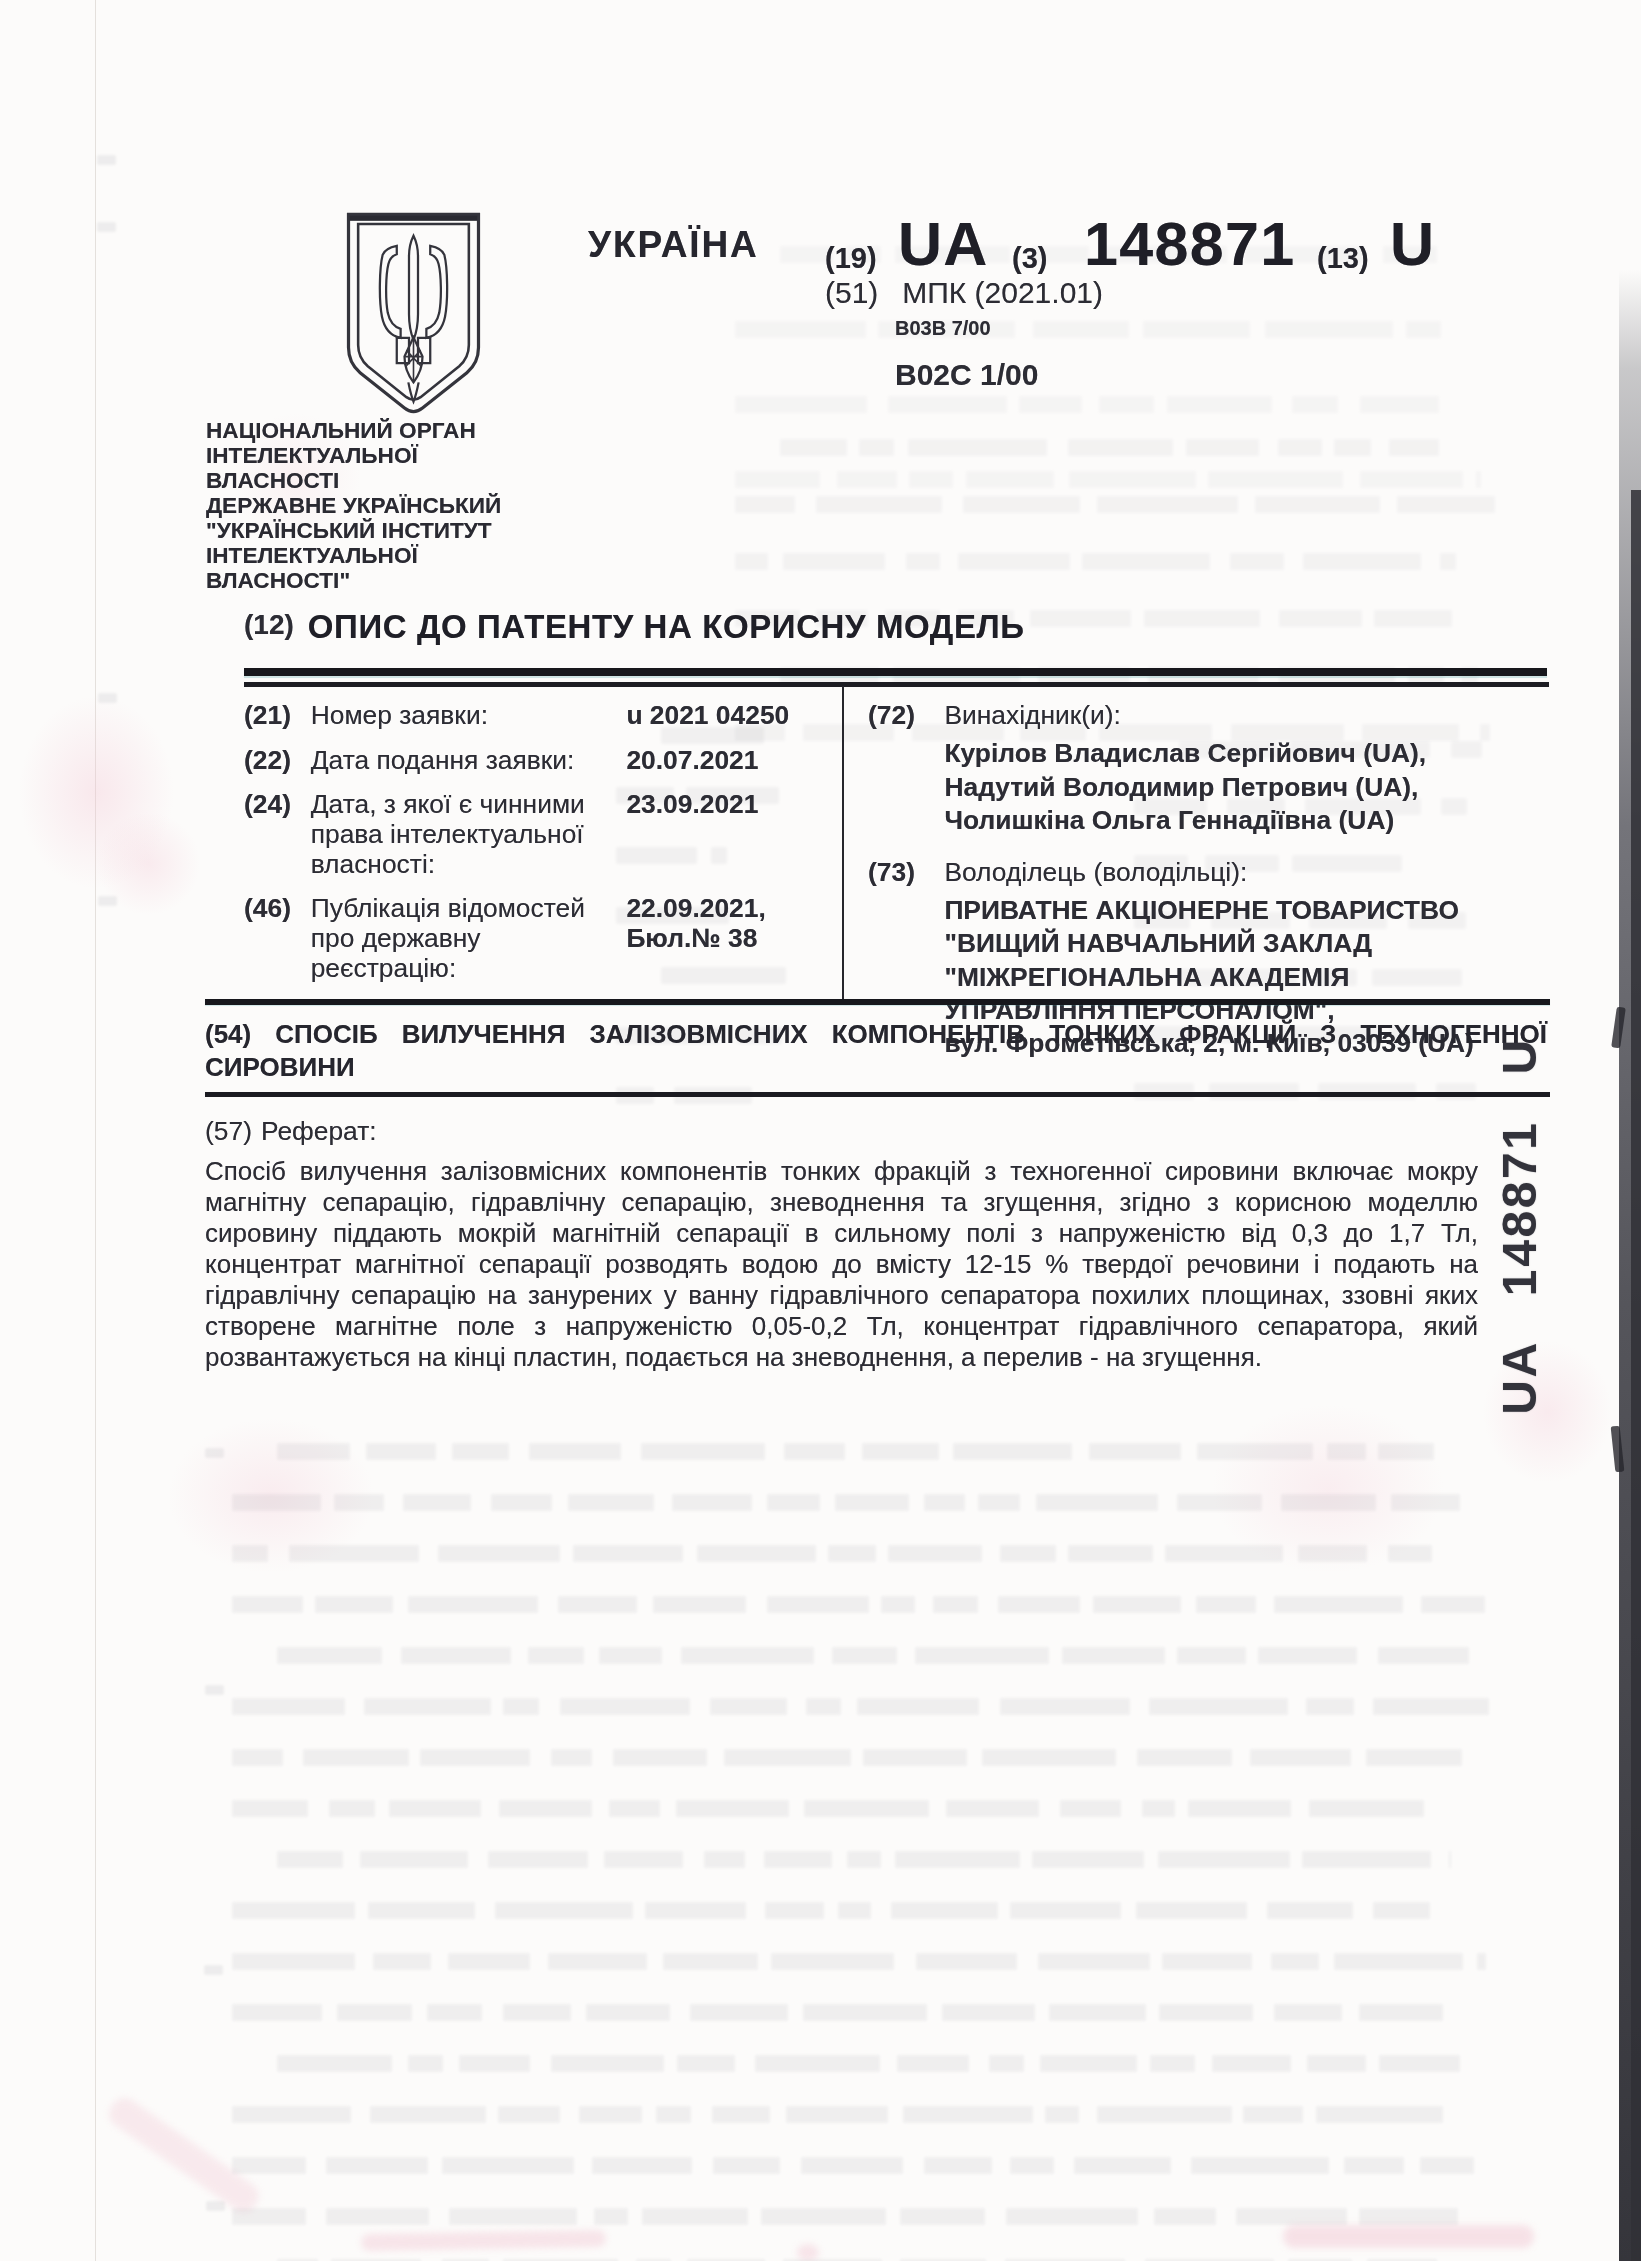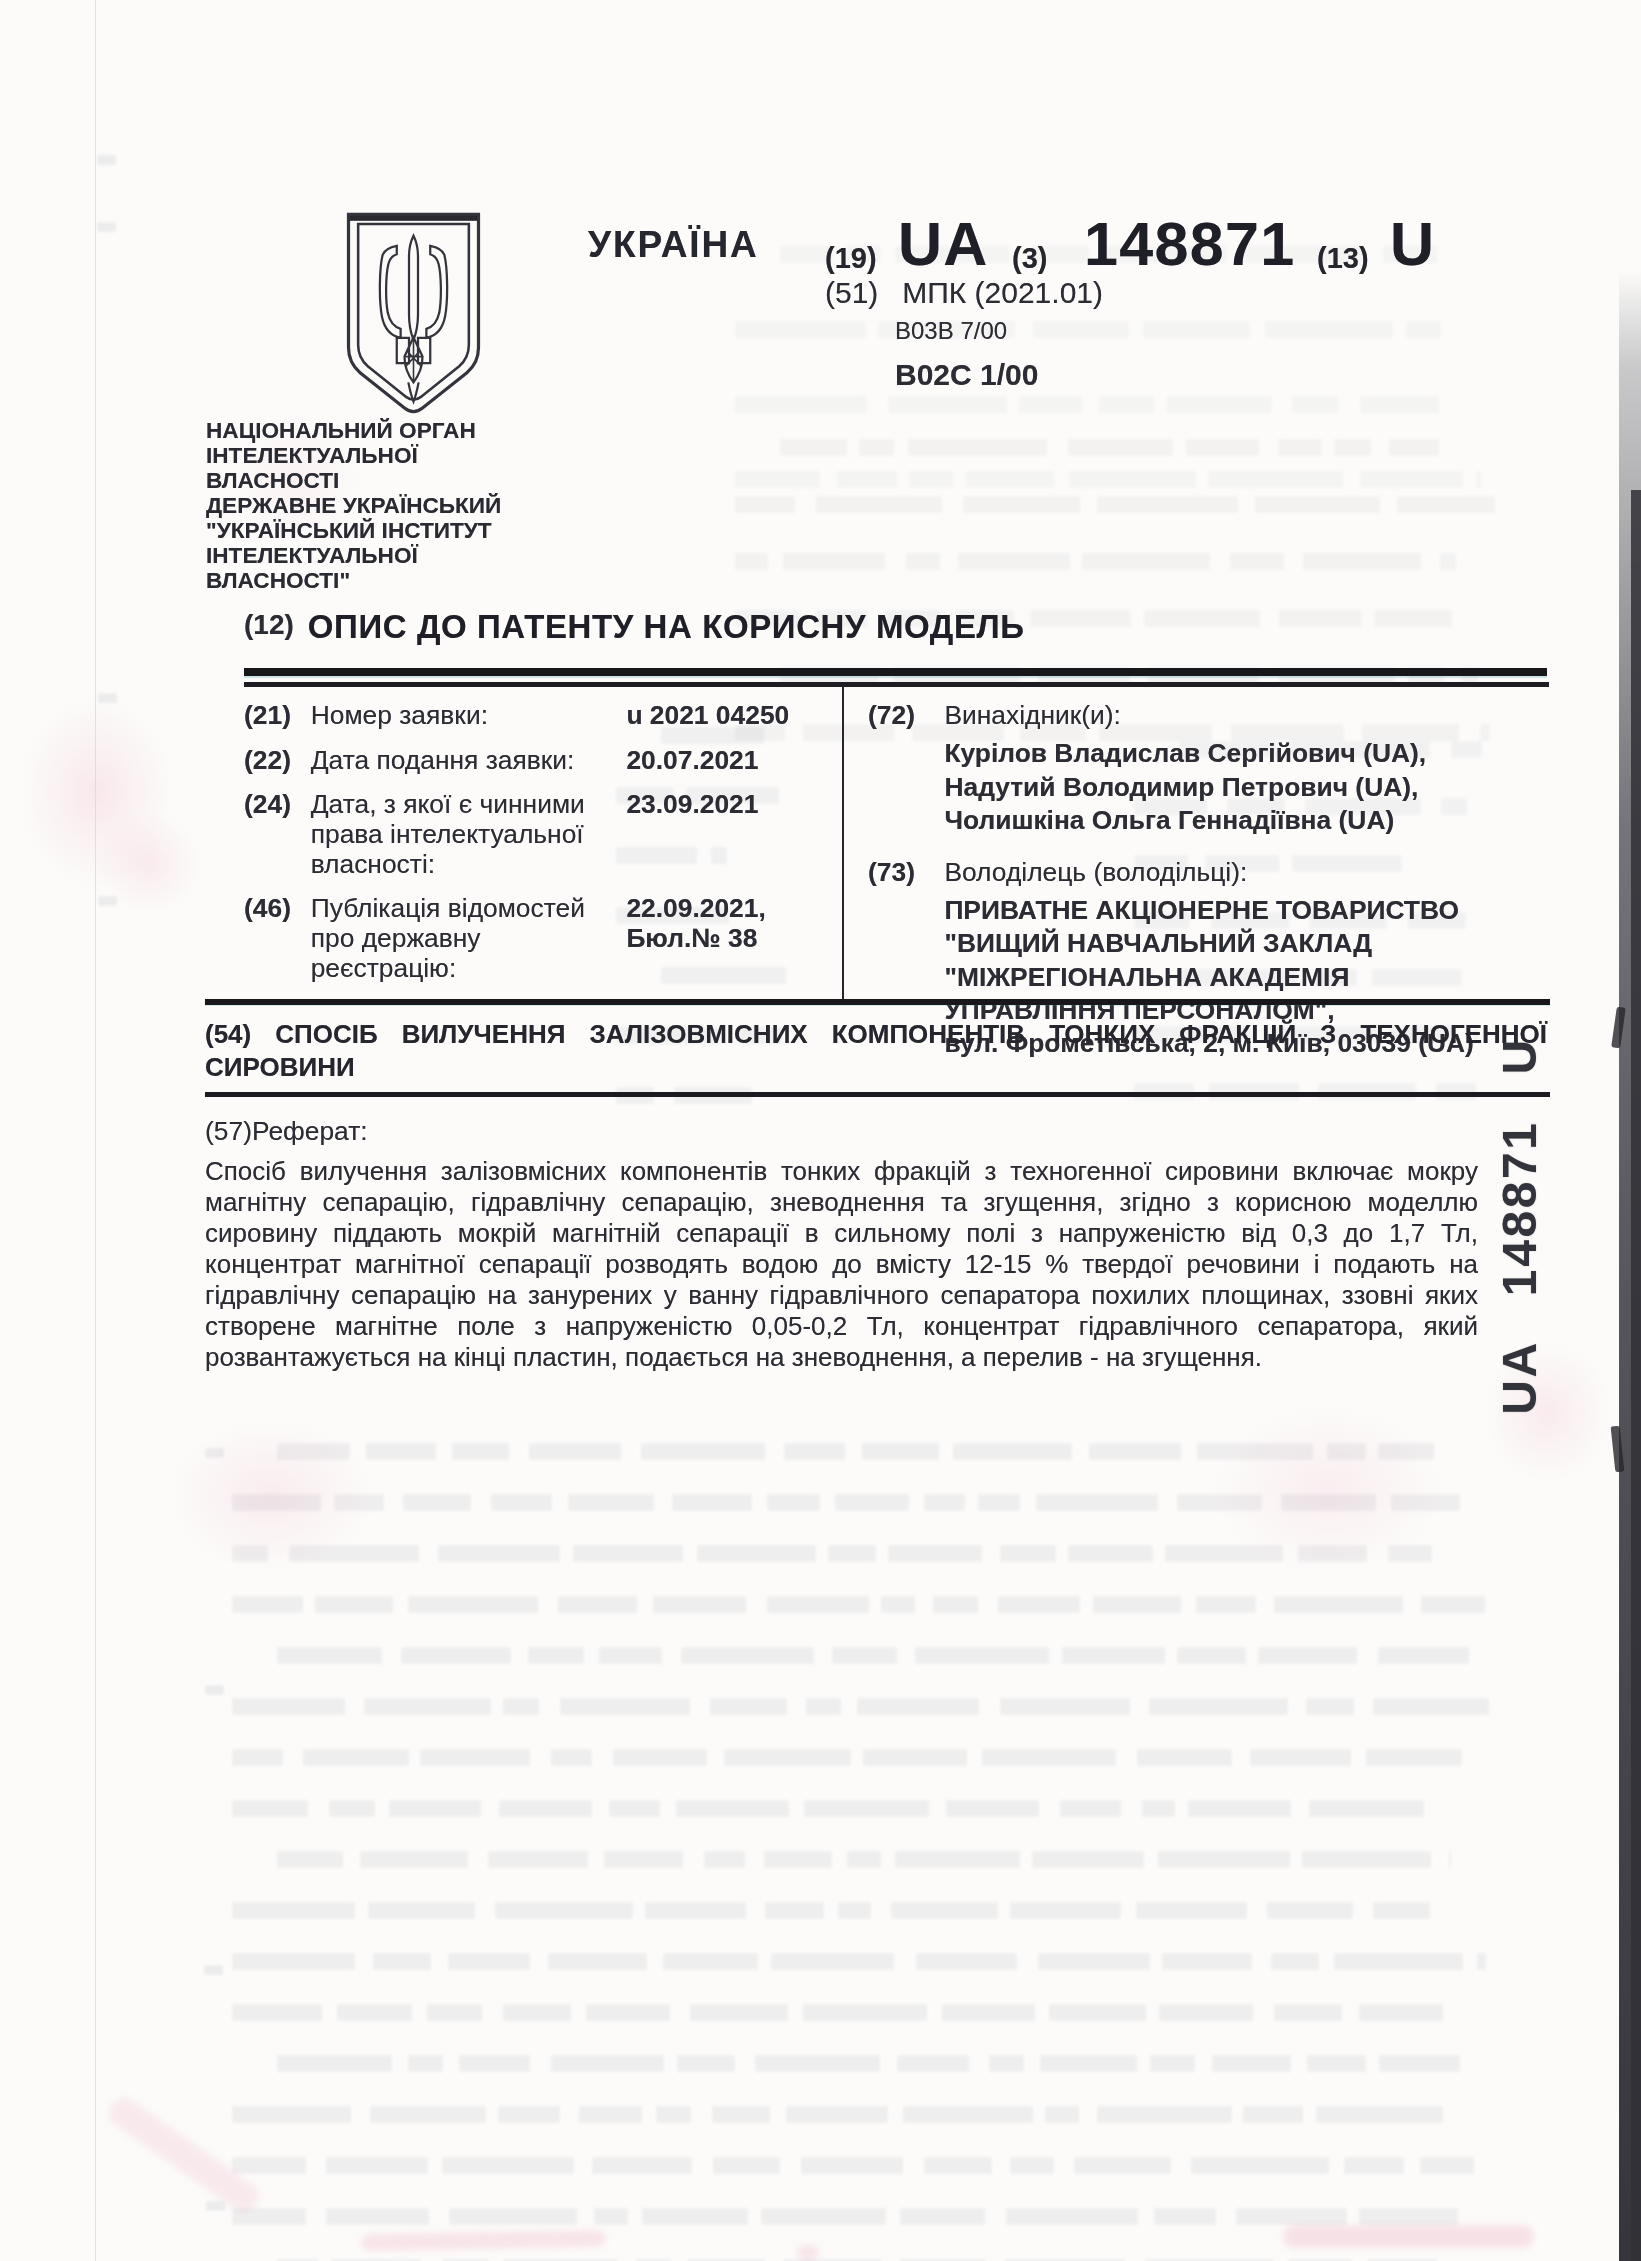--- a/index.html
+++ b/index.html
@@ -18,21 +18,21 @@
 
   
   .country{left:588px;top:224px;font-size:37px;font-weight:700;letter-spacing:1.9px;color:#26262e;}
   .code-small{font-size:29px;font-weight:700;color:#26262e;}
   .code-big{font-size:61px;font-weight:700;letter-spacing:1.3px;color:#1f1f27;}
   .c19l{left:825px;top:242px;} .c19v{left:898px;top:209px;}
   .c11l{left:1012px;top:242px;} .c11v{left:1084px;top:209px;}
   .c13l{left:1317px;top:242px;} .c13v{left:1390px;top:209px;}
 
   .ipc-line{left:825px;top:276px;font-size:30px;font-weight:400;white-space:nowrap;}
-  .ipc-c1{left:895px;top:317px;font-size:24px;font-weight:400;}
+  .ipc-c1{left:895px;top:317px;font-size:20px;font-weight:700;}
   .ipc-c2{left:895px;top:358px;font-size:30px;font-weight:700;text-align:center;}
 
   .authority{
     left:206px;top:418px;width:413px;
     text-align:left;font-size:22.6px;font-weight:700;line-height:25px;
     color:#2a2a32;
   }
 
   .doc12{left:244px;top:608px;white-space:nowrap;}
   .doc12 .n{font-size:28px;font-weight:700;vertical-align:3.9px;}
@@ -59,21 +59,21 @@
   
   .rule54a{left:205px;top:999px;width:1345px;height:5.8px;background:#17171c;box-shadow:0 1.3px 0.6px rgba(70,160,165,.22);}
   .rule54b{left:205px;top:1092px;width:1345px;height:4.5px;background:#1b1b21;}
   .title54-l1{
     left:205px;top:1017px;width:1342px;
     font-size:26px;font-weight:700;line-height:35px;
     text-align:justify;text-align-last:justify;white-space:normal;color:#26262e;
   }
   .title54-l2{left:205px;top:1052px;font-size:26px;font-weight:700;color:#26262e;}
   .ref57{left:205px;top:1116px;font-size:26.4px;}
-  .ref57 .c{}
+  .ref57 .c{margin-right:9px;}
   .abstract{
     left:205px;top:1156px;width:1273px;
     font-size:26px;line-height:31px;text-align:justify;
     color:#2c2c34;
   }
 
   
   .side-code{
     left:1519px;top:1226px;
     transform:translate(-50%,-50%) rotate(-90deg);

